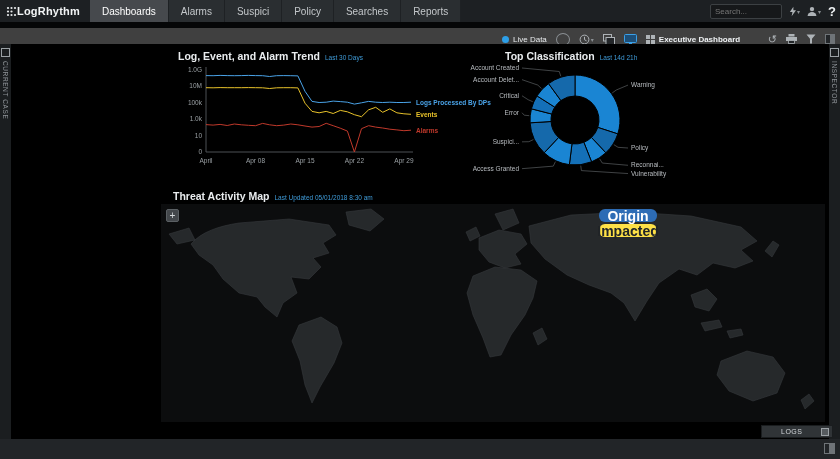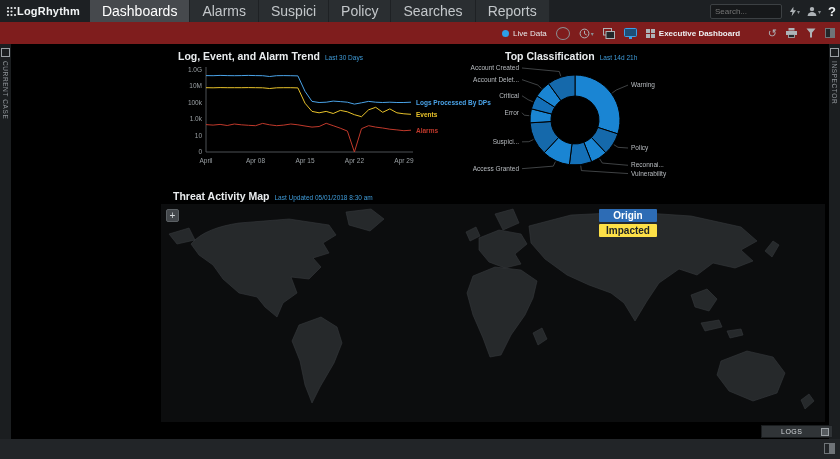--- a/index.html
+++ b/index.html
@@ -3,31 +3,31 @@
 <meta charset="utf-8">
 <style>
   html,body{margin:0;padding:0;background:#000;font-family:"Liberation Sans",sans-serif;}
   #app{position:relative;width:840px;height:459px;background:#050607;overflow:hidden;}
 
   
   #top-nav{position:absolute;top:0;left:0;width:840px;height:22px;background:#1d2023;display:flex;align-items:stretch;}
   .logo{display:flex;align-items:center;padding:0 10px 0 6px;}
   .logo-text{color:#f2f4f5;font-size:11px;font-weight:bold;letter-spacing:.2px;}
   .tabs{display:flex;background:#2a2e31;}
-  .tab{display:flex;align-items:center;padding:0 12px;font-size:14px;color:#c3c7ca;border-right:1px solid #1e2124;cursor:default;}
+  .tab{display:flex;align-items:center;padding:0 12px;font-size:10px;color:#c3c7ca;border-right:1px solid #1e2124;cursor:default;}
   .tab.active{background:#46494d;color:#fff;}
   .nav-right{margin-left:auto;display:flex;align-items:center;gap:7px;padding-right:4px;}
   input.search{width:62px;height:13px;background:#16181a;border:1px solid #3c4043;border-radius:2px;color:#cfd3d6;font-size:8px;padding:0 4px;outline:none;}
   .icon-btn{display:flex;align-items:center;gap:1px;background:none;border:none;padding:0;cursor:default;}
   .caret{font-size:6px;color:#8a8f93;}
   .glyph{color:#aeb3b7;font-size:11px;line-height:1;}
   .help{color:#eef1f3;font-weight:bold;font-size:13px;line-height:1;}
 
   
-  #toolbar{position:absolute;top:22px;left:0;width:840px;height:22px;background:#7f1d1d;border-bottom:1px solid #0b0c0d;}
+  #toolbar{position:absolute;top:28px;left:0;width:840px;height:22px;background:#404040;border-bottom:1px solid #0b0c0d;}
   .tb-center{position:absolute;left:502px;top:0;height:22px;display:flex;align-items:center;gap:9px;}
   .tb-right{position:absolute;right:5px;top:0;height:22px;display:flex;align-items:center;gap:9px;}
   .live{display:flex;align-items:center;gap:4px;}
   .live-dot{width:7px;height:7px;border-radius:50%;background:#2d9fe8;}
   .lbl{color:#e6e9eb;font-size:8px;}
   .pause-btn{width:13px;height:13px;border:1px solid #8a8f93;border-radius:50%;display:flex;align-items:center;justify-content:center;gap:1px;background:none;}
   .pause-bar{width:2px;height:5px;background:#aeb3b7;}
   .dash-group{display:flex;align-items:flex-end;gap:4px;}
   .dash-label{color:#eef1f3;font-size:8px;font-weight:bold;}
   .sq-toggle{width:8px;height:8px;border:1px solid #6f7478;background:linear-gradient(to right,#232629 50%,#6f7478 50%);}
@@ -45,21 +45,21 @@
   .panel-sub{font-size:6.5px;color:#3f9bd8;margin-left:5px;font-weight:normal;}
   #trend-panel{position:absolute;left:155px;top:6px;width:345px;}
   #trend-panel .panel-title{padding-left:12px;}
   #donut-panel{position:absolute;left:494px;top:6px;width:300px;}
   #donut-svg{display:block;margin-left:-54px;}
   #map-panel{position:absolute;left:150px;top:146px;width:672px;}
   #map-panel .panel-title{padding-left:12px;}
   .map-wrap{position:relative;margin-top:2px;width:664px;height:218px;background:#0c0d0e;overflow:hidden;}
   .zoom-btn{position:absolute;left:5px;top:5px;width:13px;height:13px;background:#43474b;color:#d6dadc;border:1px solid #5a5f63;font-size:10px;line-height:11px;text-align:center;border-radius:2px;padding:0;}
   .legend{position:absolute;left:438px;top:5px;display:flex;flex-direction:column;gap:2px;}
-  .legend-btn{width:58px;height:13px;font-size:10px;font-weight:bold;display:flex;align-items:center;justify-content:center;border-radius:1px;border:none;}
+  .legend-btn{width:58px;height:13px;font-size:14px;font-weight:bold;display:flex;align-items:center;justify-content:center;border-radius:6px;border:none;}
 
   
   #logs-bar{position:absolute;right:7px;bottom:21px;width:72px;height:13px;background:#303437;border:1px solid #1a1d1f;display:flex;align-items:center;padding:0 3px;box-sizing:border-box;}
   .logs-label{font-size:7px;color:#d3d7da;letter-spacing:.5px;margin-left:16px;}
   .logs-icon{margin-left:auto;width:6px;height:6px;border:1px solid #9aa0a4;background:#565b5f;}
   #status-bar{position:absolute;left:0;right:0;bottom:0;height:20px;background:#222528;display:flex;align-items:center;justify-content:center;}
   .status-msg{font-size:10.5px;color:#6f7478;}
   .corner-icon{position:absolute;right:5px;bottom:5px;width:9px;height:9px;border:1px solid #6f7478;background:linear-gradient(to right,#222528 50%,#6f7478 50%);}
 </style>
 </head>

